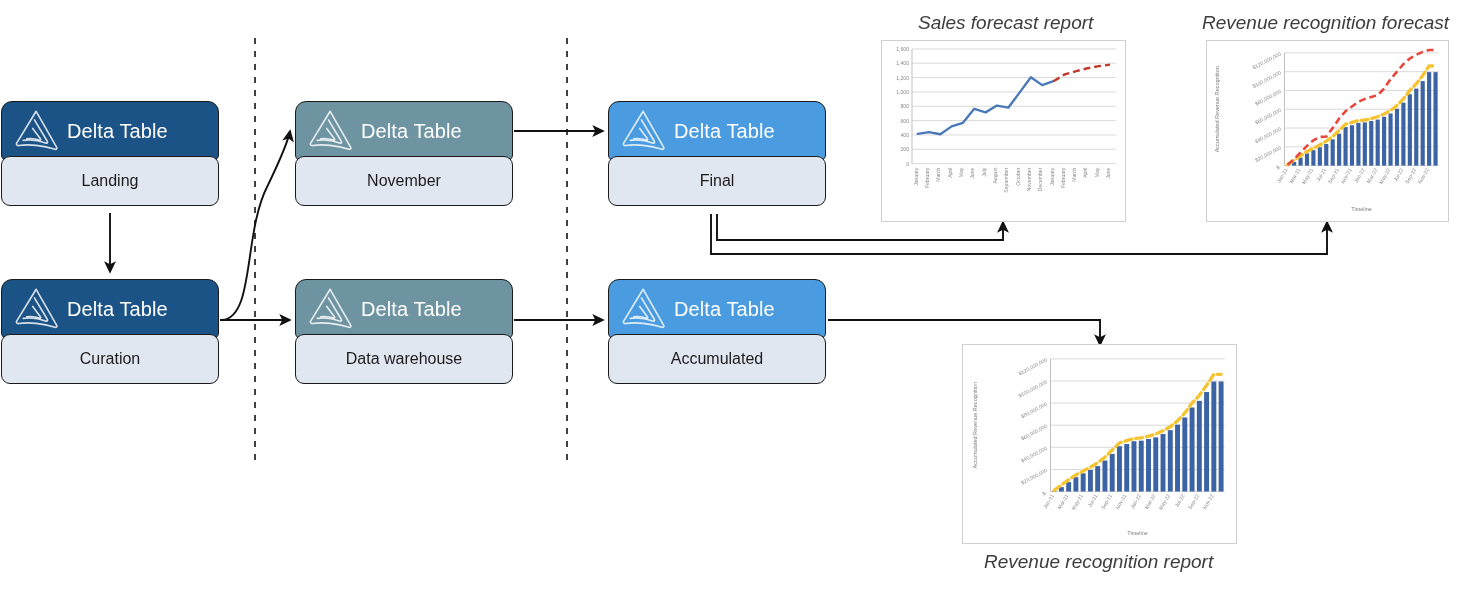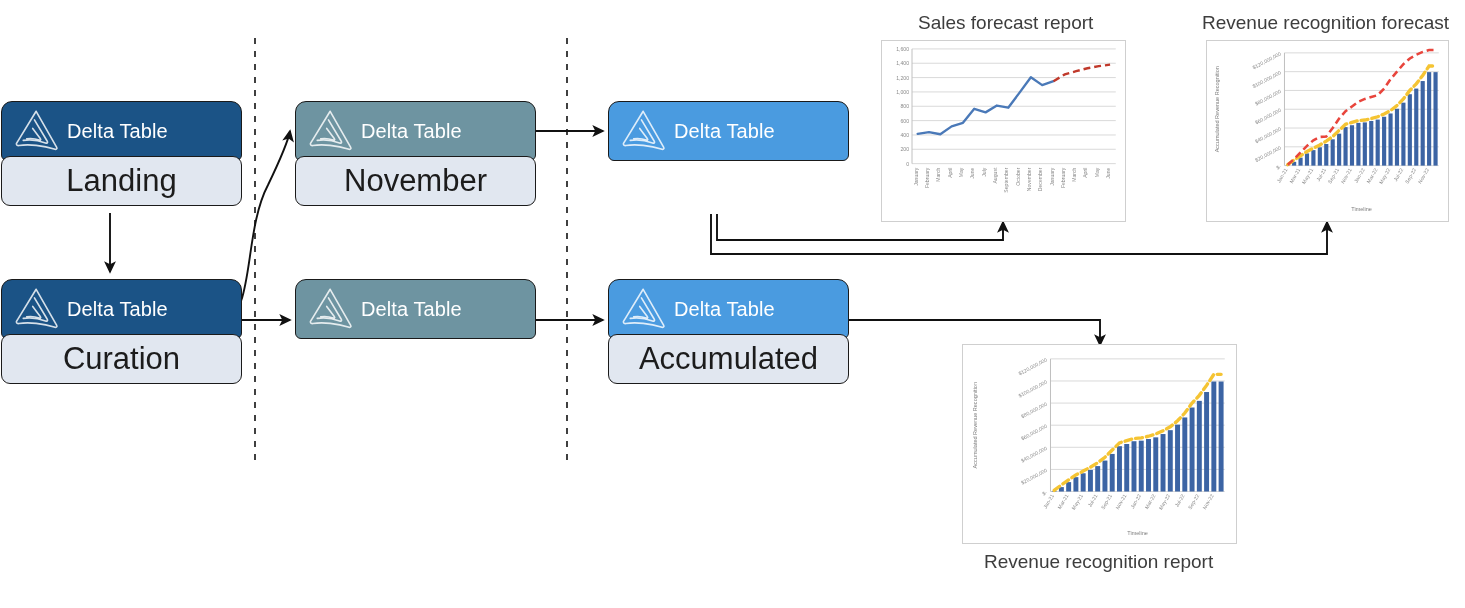--- a/index.html
+++ b/index.html
@@ -6,46 +6,46 @@
   html,body{margin:0;padding:0;background:#ffffff;}
   body{
     width:1465px;height:608px;position:relative;overflow:hidden;
     font-family:"Liberation Sans","DejaVu Sans",sans-serif;
     color:#262626;
   }
   #canvas{position:absolute;inset:0;width:1465px;height:608px;}
   svg.layer{position:absolute;left:0;top:0;width:1465px;height:608px;pointer-events:none;}
 
   
-  .node{position:absolute;width:241px;}
+  .node{position:absolute;width:218px;}
   .node .head{
     position:relative;height:60px;border:1.6px solid #1a1a1a;
     border-radius:11px 11px 6px 6px;box-sizing:border-box;
     display:flex;align-items:center;
   }
   .node .head .logo{width:56px;height:48px;margin-left:7px;flex:none;}
   .node .head .ttl{
     color:#ffffff;font-size:20px;letter-spacing:.1px;margin-left:2px;white-space:nowrap;
   }
   .node .body{
     position:relative;margin-top:-5px;height:50px;background:#e1e7f0;
     border:1.6px solid #1a1a1a;border-radius:9px;box-sizing:border-box;
     display:flex;align-items:center;justify-content:center;
   }
-  .node .body .lbl{font-size:31px;color:#1c1c1c;white-space:nowrap;text-align:right;}
+  .node .body .lbl{font-size:16px;color:#1c1c1c;white-space:nowrap;text-align:right;}
   .node.dark .head{background:#1b5386;}
   .node.teal .head{background:#6e94a1;}
   .node.bright .head{background:#4a9be0;}
 
   
   .chart-card{
     position:absolute;background:#ffffff;border:1px solid #cfcfcf;box-sizing:border-box;
   }
   .chart-title{
-    position:absolute;font-size:19px;color:#3d3d3d;white-space:nowrap;
+    position:absolute;font-size:19px;color:#3d3d3d;white-space:nowrap;font-style:italic;
   }
   .chart-svg{display:block;width:100%;height:100%;}
   .gridline{stroke:#d9d9d9;stroke-width:1;}
   .axisline{stroke:#bfbfbf;stroke-width:1;}
   .tk{font-size:5.2px;fill:#8a8a8a;font-family:"Liberation Sans",sans-serif;}
   .tkv{font-size:5.2px;fill:#8a8a8a;font-family:"Liberation Sans",sans-serif;}
   .axttl{font-size:5.6px;fill:#7d7d7d;font-family:"Liberation Sans",sans-serif;}
   .bar{fill:#3c64a4;}
   .lineblue{fill:none;stroke:#4a79b8;stroke-width:2.4;stroke-linejoin:round;stroke-linecap:round;}
   .linered{fill:none;stroke:#c0392b;stroke-width:2.4;stroke-dasharray:7 4;stroke-linecap:butt;}
@@ -136,32 +136,38 @@
     <div class="head">
       <svg class="logo" viewBox="0 0 64 56">
         <g fill="none" stroke="#ffffff" stroke-opacity="0.82" stroke-width="1.9" stroke-linejoin="round" stroke-linecap="round">
           <path d="M31 5 L55 47 C56 49 54 50 52 49 C40 45 22 43 11 45 C8 45.5 7 43 9 41 Z"></path>
           <path d="M29 15 L44 40 C45 41.5 43.6 42.6 42 42 C34 39 23 38 16 39"></path>
           <path d="M27 25 L36 37 C36.8 38 36 39 34.6 38.6 C30 37 24 36.6 20 37.2"></path>
         </g>
       </svg>
       <span class="ttl">Delta Table</span>
     </div>
+    <div class="body">
+      <span class="lbl">Data warehouse</span>
+    </div>
   </div>
 
   <div class="node bright" style="left:608px;top:101px;">
     <div class="head">
       <svg class="logo" viewBox="0 0 64 56">
         <g fill="none" stroke="#ffffff" stroke-opacity="0.82" stroke-width="1.9" stroke-linejoin="round" stroke-linecap="round">
           <path d="M31 5 L55 47 C56 49 54 50 52 49 C40 45 22 43 11 45 C8 45.5 7 43 9 41 Z"></path>
           <path d="M29 15 L44 40 C45 41.5 43.6 42.6 42 42 C34 39 23 38 16 39"></path>
           <path d="M27 25 L36 37 C36.8 38 36 39 34.6 38.6 C30 37 24 36.6 20 37.2"></path>
         </g>
       </svg>
       <span class="ttl">Delta Table</span>
+    </div>
+    <div class="body">
+      <span class="lbl">Final</span>
     </div>
   </div>
 
   <div class="node bright" style="left:608px;top:279px;">
     <div class="head">
       <svg class="logo" viewBox="0 0 64 56">
         <g fill="none" stroke="#ffffff" stroke-opacity="0.82" stroke-width="1.9" stroke-linejoin="round" stroke-linecap="round">
           <path d="M31 5 L55 47 C56 49 54 50 52 49 C40 45 22 43 11 45 C8 45.5 7 43 9 41 Z"></path>
           <path d="M29 15 L44 40 C45 41.5 43.6 42.6 42 42 C34 39 23 38 16 39"></path>
           <path d="M27 25 L36 37 C36.8 38 36 39 34.6 38.6 C30 37 24 36.6 20 37.2"></path>

